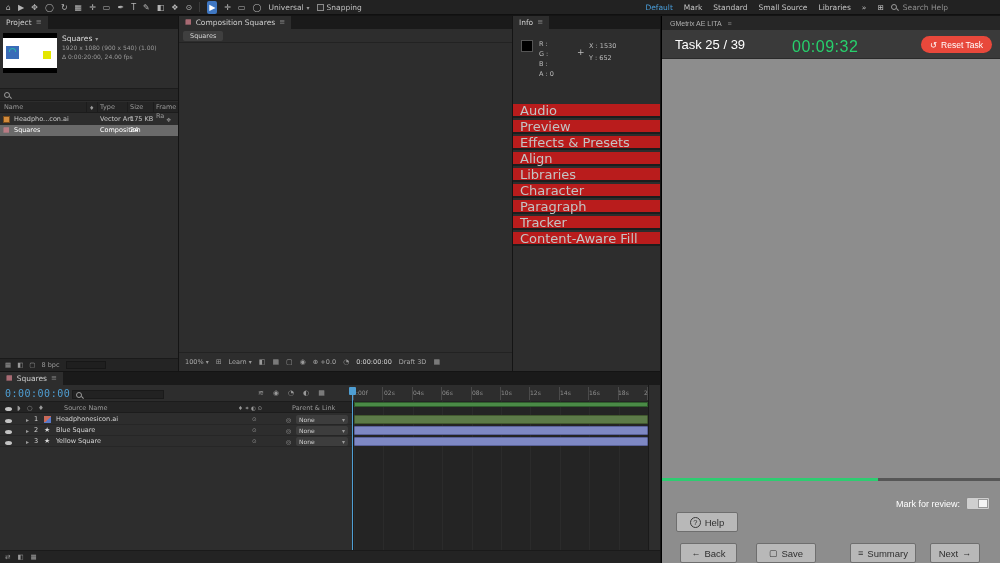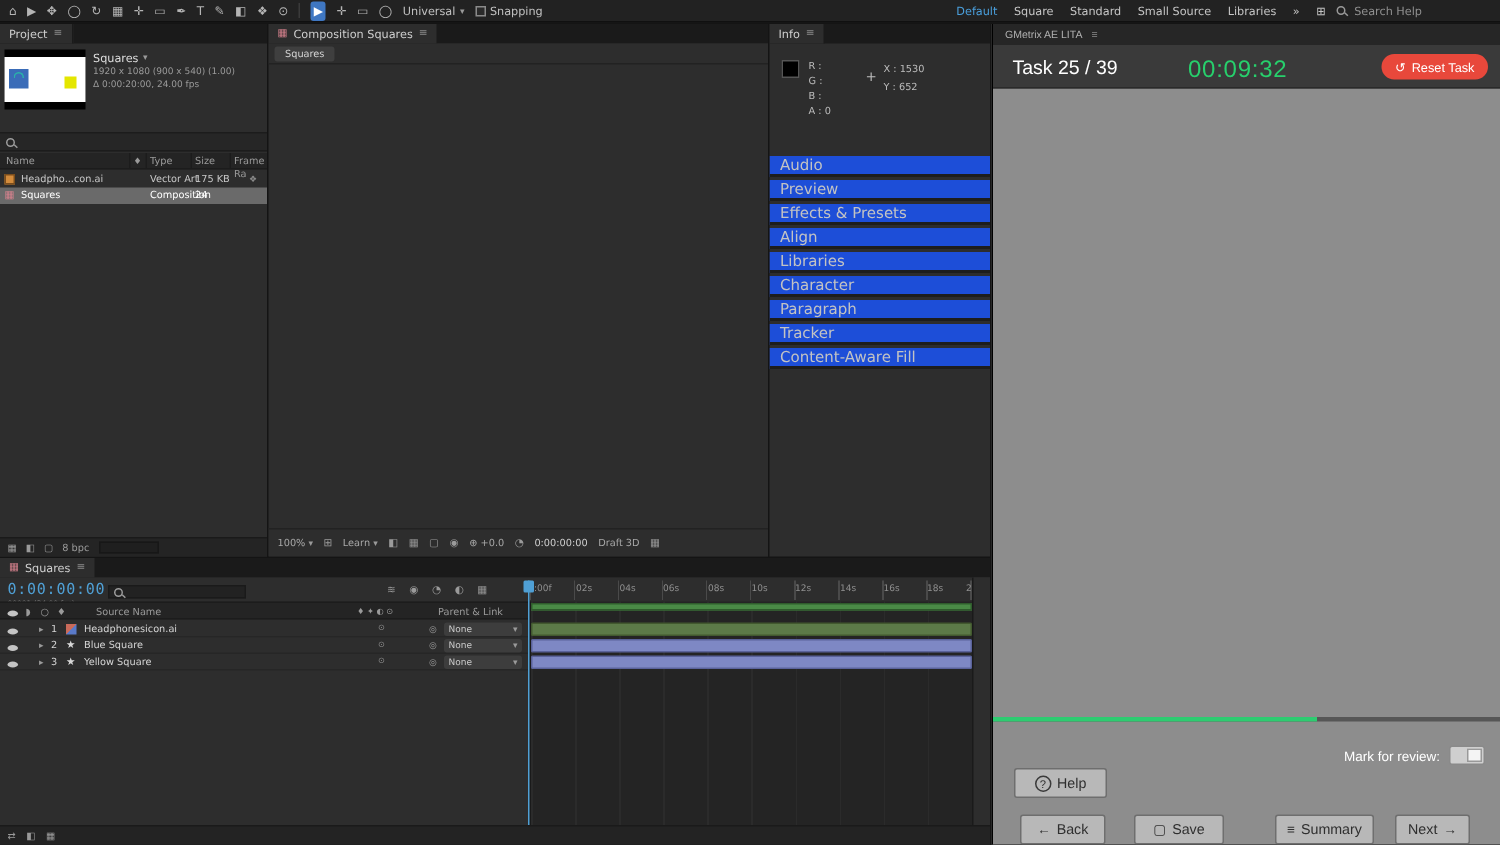--- a/index.html
+++ b/index.html
@@ -54,21 +54,21 @@
 .view-label{position:absolute;left:6px;top:4px;font-size:6.5px;color:#444}
 #blue-square{position:absolute;left:2px;top:150px;width:122px;height:120px;background:#3a6cb8}
 #yellow-square{position:absolute;left:258px;top:203px;width:66px;height:66px;background:#e4e600}
 .comp-footer{position:absolute;left:0;bottom:0;width:100%;height:19px;background:#2d2d2d;border-top:1px solid #222;display:flex;align-items:center;gap:7px;padding:0 6px;font-size:6.5px;color:#a8a8a8;white-space:nowrap}
 .cf-ico{font-size:7px;color:#9a9a9a}
 .cf-tc{color:#cfcfcf}
 
 #info{left:513px;top:16px;width:147px;height:355px}
 .swatch{position:absolute;left:8px;top:24px;width:12px;height:12px;background:#000;border:1px solid #555}
 .inf{position:absolute;font-size:6.5px;color:#bdbdbd;line-height:9px;white-space:nowrap}
-.side-row{position:absolute;left:0;width:147px;height:14px;background:#1d4ed8;border-bottom:2px solid #1d1d1d;display:flex;align-items:center;justify-content:space-between;padding:0 7px;font-size:10px;color:#c3c3c3}
+.side-row{position:absolute;left:0;width:147px;height:14px;background:#b91c1c;border-bottom:2px solid #1d1d1d;display:flex;align-items:center;justify-content:space-between;padding:0 7px;font-size:13px;color:#c3c3c3}
 
 #timeline{left:0;top:372px;width:660px;height:191px;background:#282828}
 .tl-body{position:absolute;left:0;top:13px;right:0;bottom:0;background:#2d2d2d}
 .tl-tc{position:absolute;left:5px;top:3px;font-family:"DejaVu Sans Mono",monospace;font-size:10px;color:#4f9fd4;letter-spacing:.5px}
 .tl-frame{position:absolute;left:5px;top:15px;font-size:5px;color:#8a8a8a}
 .tl-search{position:absolute;left:72px;top:5px;width:92px;height:9px;background:#222;border:1px solid #1a1a1a;display:flex;align-items:center;gap:3px;padding:0 3px}
 .tl-icons{position:absolute;left:258px;top:4px;display:flex;gap:9px;font-size:7px;color:#9a9a9a}
 .tl-cols{position:absolute;left:0;top:16px;width:352px;height:12px;background:#242424;border-top:1px solid #1c1c1c;border-bottom:1px solid #1c1c1c;font-size:6.5px;color:#9a9a9a}
 .tl-cols .pc{top:2px}
 .tl-row{position:absolute;left:0;width:352px;height:11px;background:#2d2d2d;border-bottom:1px solid #262626;font-size:6.5px;color:#d5d5d5}
@@ -129,21 +129,21 @@
     <span class="tb-label">
         <span>Universal</span>
         <span class="caret">▾</span>
       </span>
     <span class="tb-check">
         <span class="cb"></span>
         <span>Snapping</span>
       </span>
     <span class="ws-group">
       <span class="ws active">Default</span>
-      <span class="ws">Square</span>
+      <span class="ws">Mark</span>
       <span class="ws">Standard</span>
       <span class="ws">Small Source</span>
       <span class="ws">Libraries</span>
       <span class="ws">»</span>
       <span class="ws">⊞</span>
     </span>
     <span class="help-search">
         <span class="mag"></span>
         <span>Search Help</span>
       </span>

